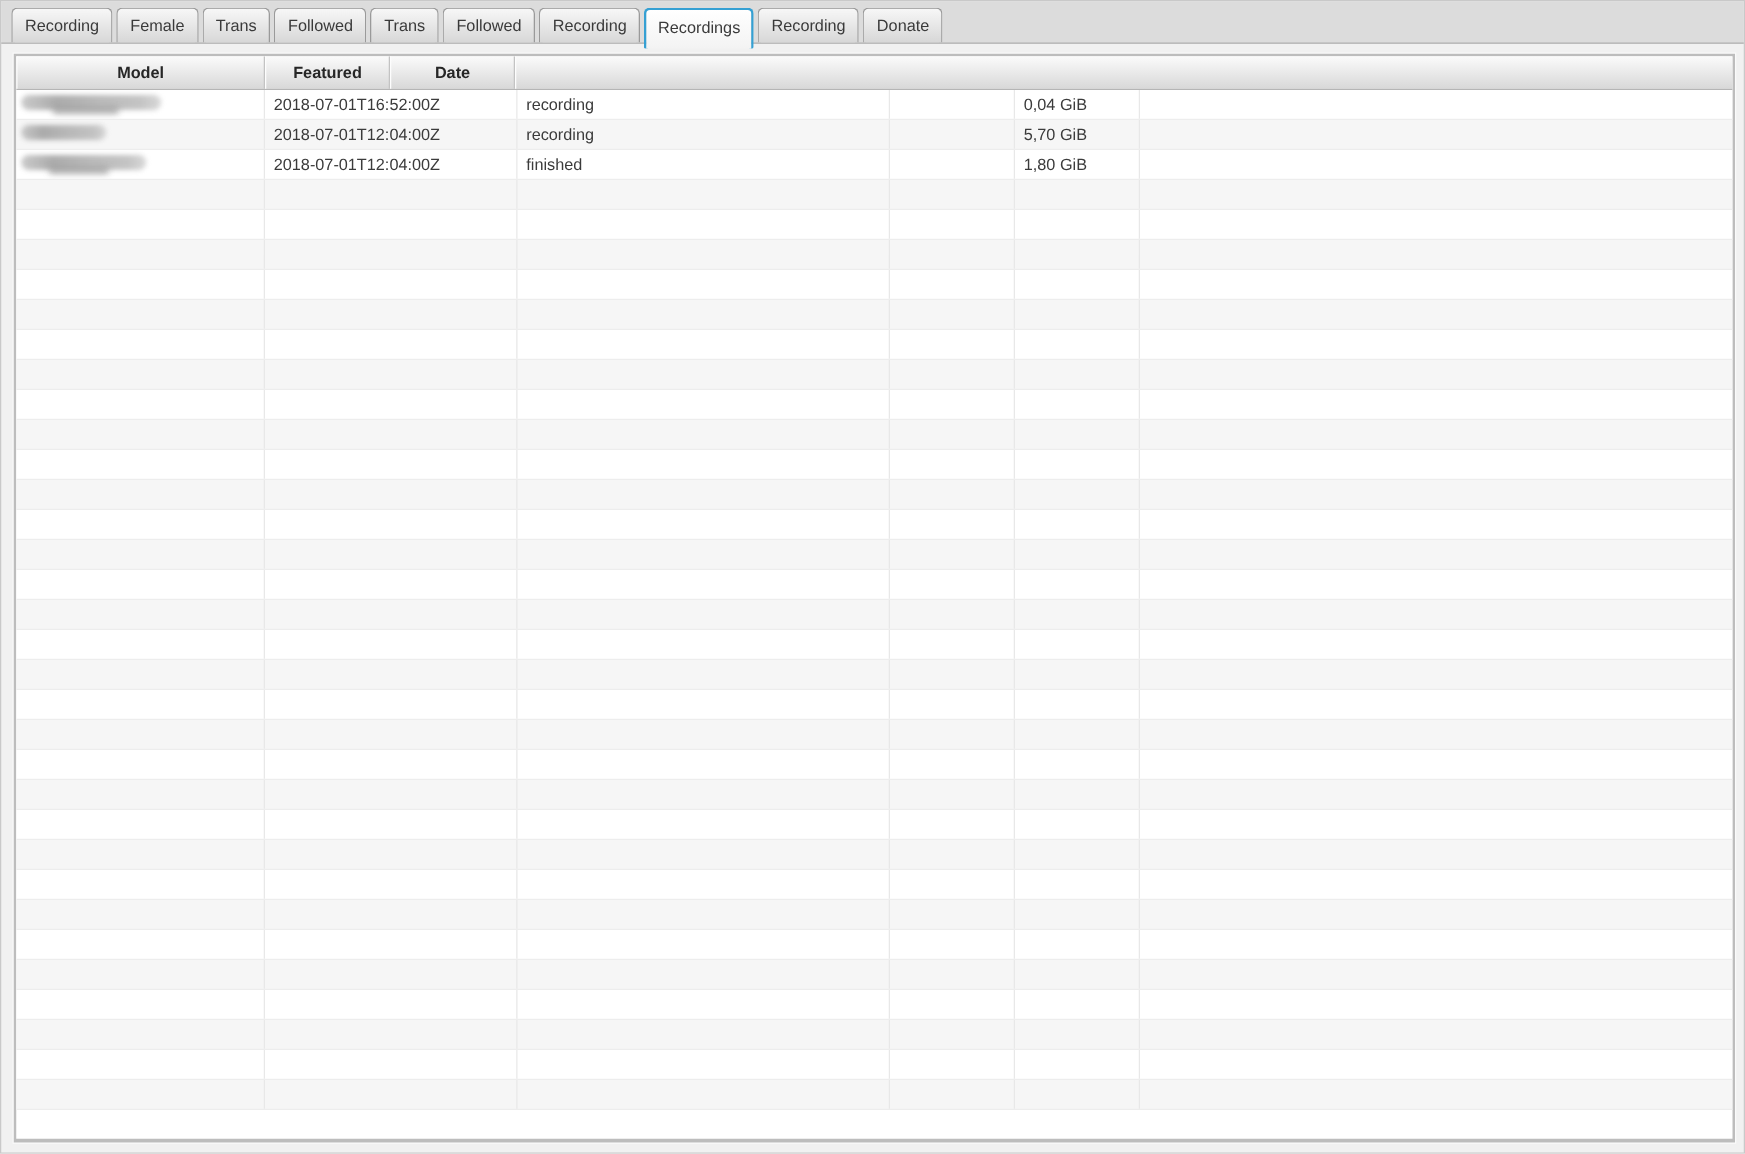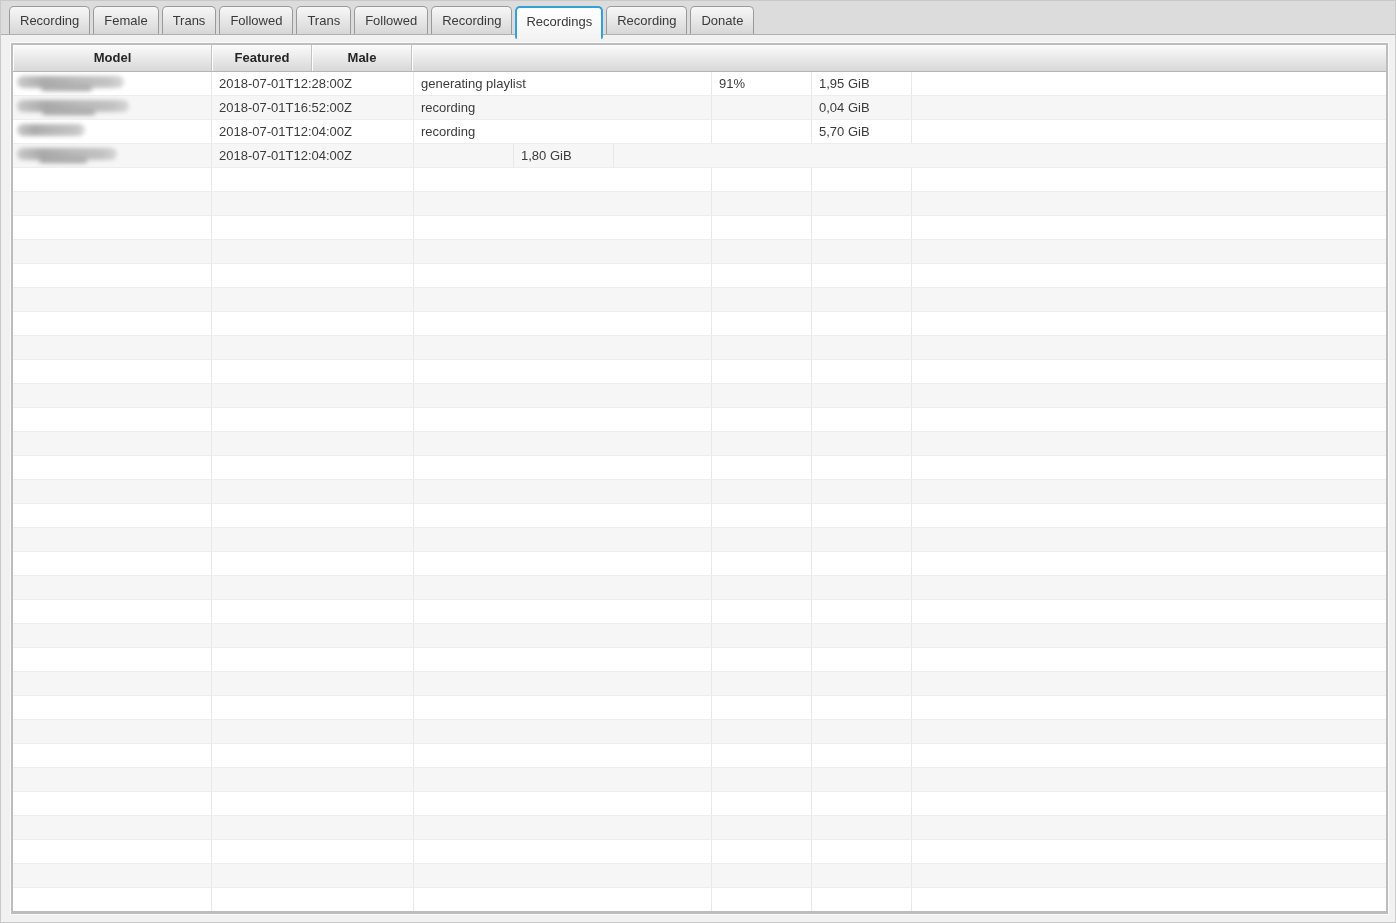--- a/index.html
+++ b/index.html
@@ -103,37 +103,24 @@
       <div class="tab"><span>Recording</span></div>
       <div class="tab active"><span>Recordings</span></div>
       <div class="tab"><span>Recording</span></div>
       <div class="tab"><span>Donate</span></div>
     </div>
   <div class="content">
     <div class="table">
       <div class="thead" id="thead">
           <div class="th" style="width: 199px;">Model</div>
           <div class="th" style="width: 100px;">Featured</div>
-          <div class="th" style="width: 100px;">Male</div>
+          <div class="th" style="width: 100px;">Date</div>
           <div class="th filler"></div>
         </div>
       <div class="tbody" id="tbody">
-          <div class="tr">
-            <div class="td model" style="width: 199px;">
-              <div class="redact" style="width: 107px;">
-                <div class="smear"></div>
-                <div class="tail"></div>
-              </div>
-            </div>
-            <div class="td date" style="width: 202px;">2018-07-01T12:28:00Z</div>
-            <div class="td status" style="width: 298px;">generating playlist</div>
-            <div class="td progress" style="width: 100px;">91%</div>
-            <div class="td size" style="width: 100px;">1,95 GiB</div>
-            <div class="td filler"></div>
-          </div>
           <div class="tr">
             <div class="td model" style="width: 199px;">
               <div class="redact" style="width: 112px;">
                 <div class="smear"></div>
                 <div class="tail"></div>
               </div>
             </div>
             <div class="td date" style="width: 202px;">2018-07-01T16:52:00Z</div>
             <div class="td status" style="width: 298px;">recording</div>
             <div class="td progress" style="width: 100px;"></div>
@@ -153,20 +140,21 @@
             <div class="td filler"></div>
           </div>
           <div class="tr">
             <div class="td model" style="width: 199px;">
               <div class="redact" style="width: 100px;">
                 <div class="smear"></div>
                 <div class="tail"></div>
               </div>
             </div>
             <div class="td date" style="width: 202px;">2018-07-01T12:04:00Z</div>
+            <div class="td status" style="width: 298px;">finished</div>
             <div class="td progress" style="width: 100px;"></div>
             <div class="td size" style="width: 100px;">1,80 GiB</div>
             <div class="td filler"></div>
           </div>
           <div class="tr">
             <div class="td model" style="width: 199px;"></div>
             <div class="td date" style="width: 202px;"></div>
             <div class="td status" style="width: 298px;"></div>
             <div class="td progress" style="width: 100px;"></div>
             <div class="td size" style="width: 100px;"></div>

